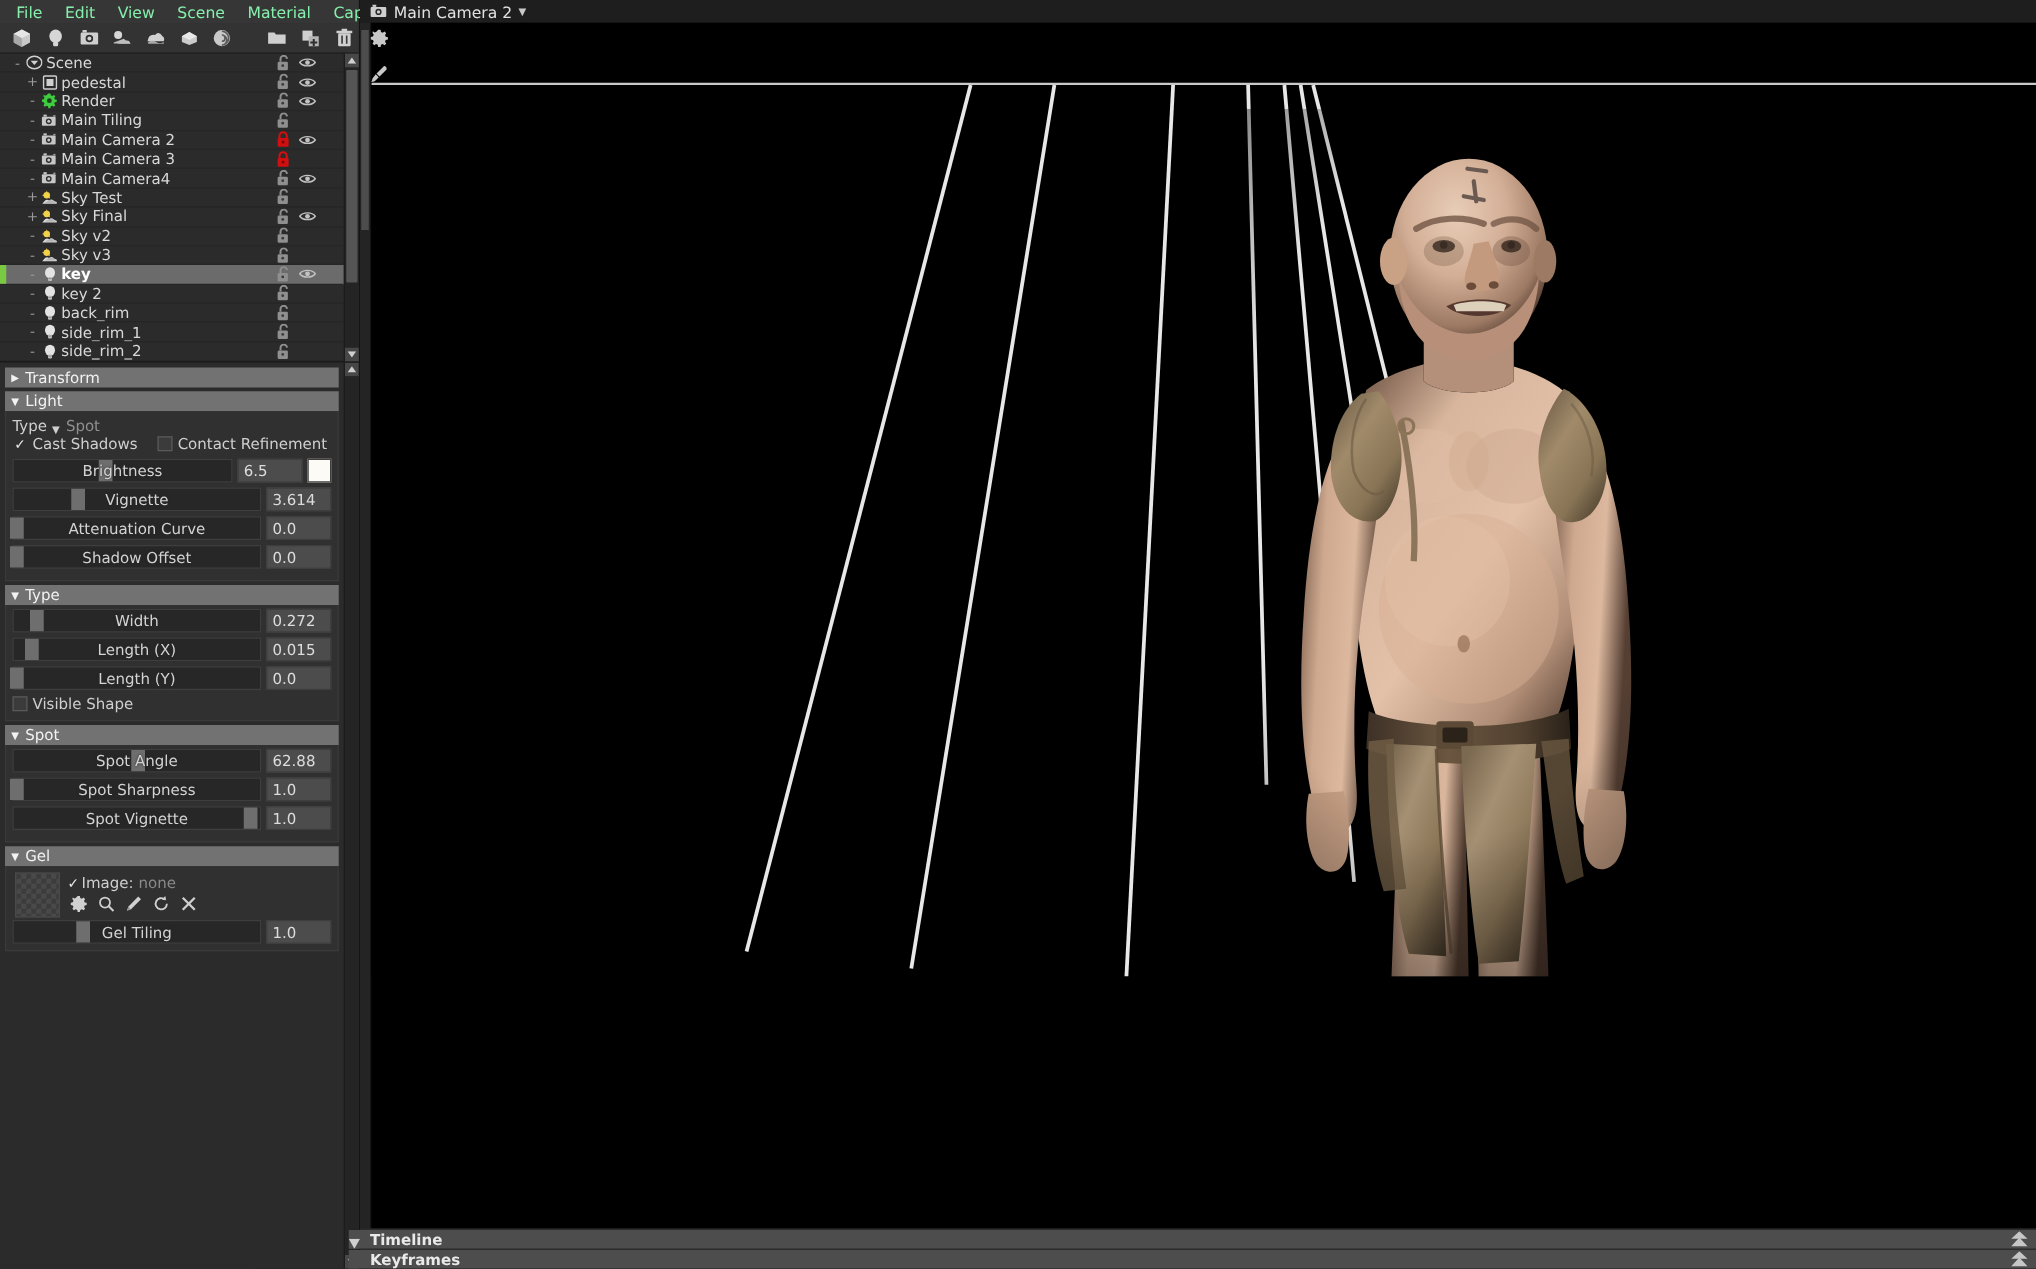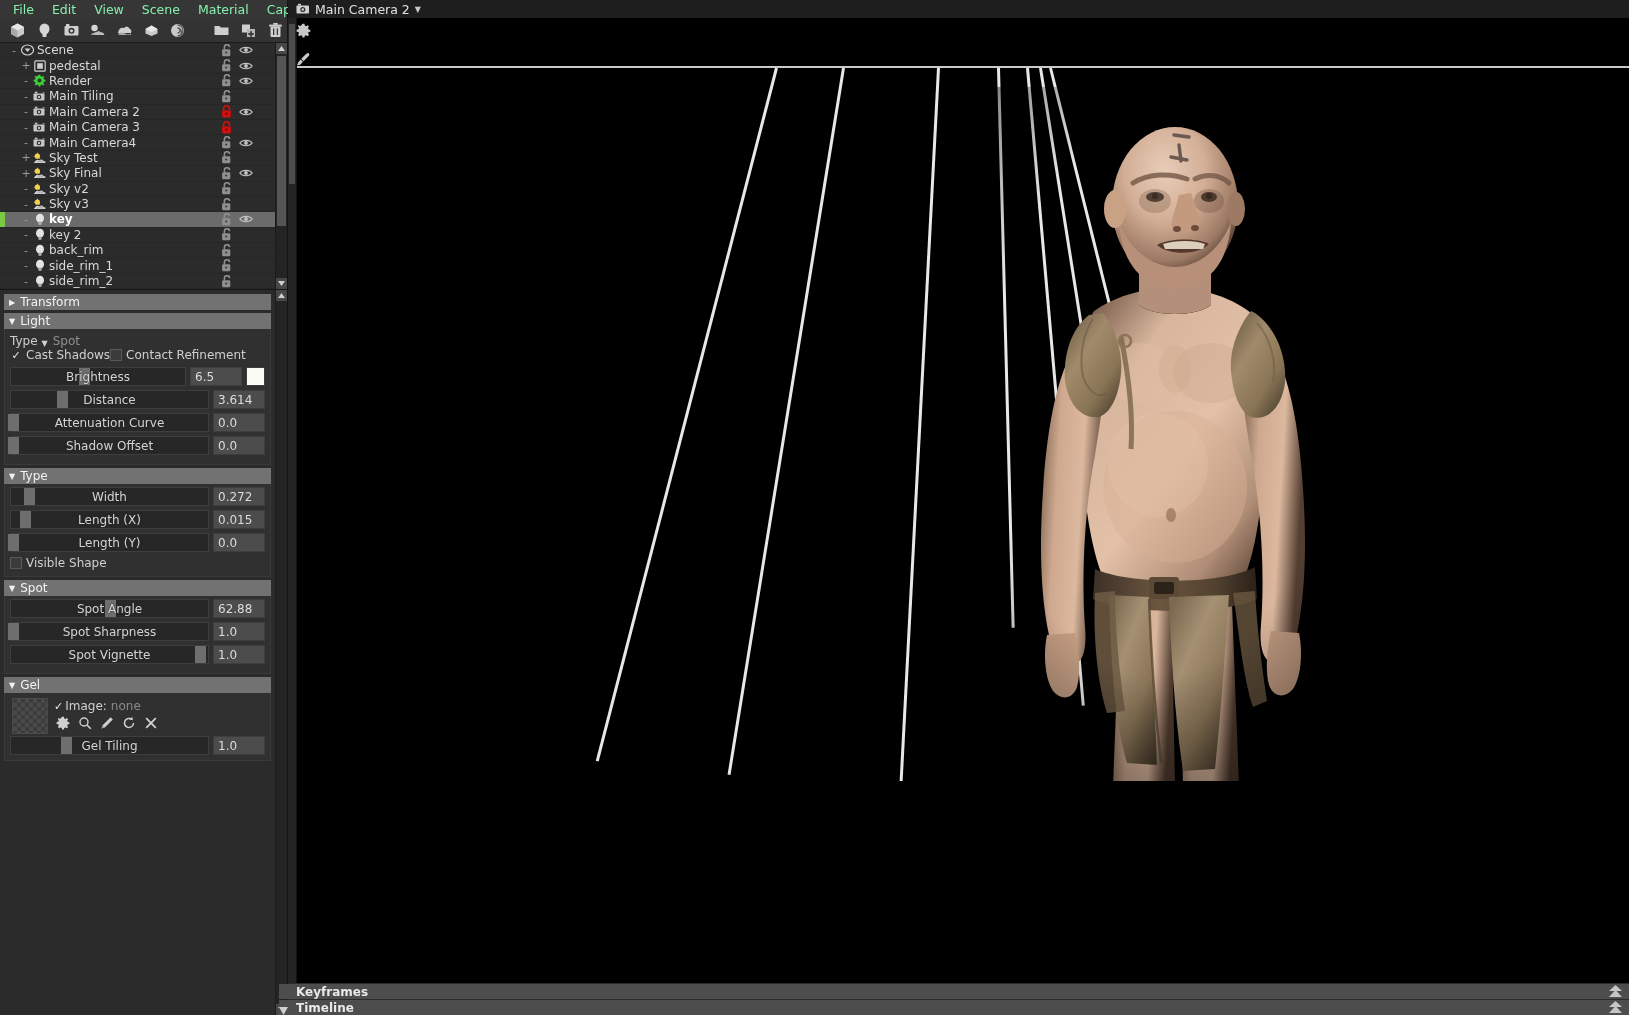--- a/index.html
+++ b/index.html
@@ -143,21 +143,21 @@
   .type-val { color: #8f8f8f; }
 
   .chk-row { display: flex; align-items: center; font-size: 12px; color: #cfcfcf; margin-bottom: 5px; }
   .chk {
     width: 12px; height: 12px; border: 1px solid #5a5a5a;
     background: #3b3b3b; margin-right: 4px; flex-shrink: 0;
     display: flex; align-items: center; justify-content: center;
     font-size: 11px; color: #e8e8e8; line-height: 1;
   }
   .chk.checked { border-color: transparent; background: transparent; }
-  .chk-label { }
+  .chk-label { margin-right: 16px; }
 
   
   .srow { display: flex; align-items: center; gap: 4px; margin-bottom: 4px; text-align: right; }
   .slider {
     flex: 1; height: 19px; background: #272727;
     border: 1px solid #3e3e3e; position: relative;
     display: flex; align-items: center; justify-content: center;
     cursor: default;
   }
   .slider .handle {
@@ -835,21 +835,21 @@
                   <div class="slider">
                     <div class="handle" style="left: calc(42% - 5px);"></div>
                     <span class="sl-txt">Brightness</span>
                   </div>
                   <div class="numbox">6.5</div>
                   <div class="swatch" style="background: rgb(253, 251, 245);"></div>
                 </div>
                 <div class="srow">
                   <div class="slider">
                     <div class="handle" style="left: calc(26% - 5px);"></div>
-                    <span class="sl-txt">Distance</span>
+                    <span class="sl-txt">Vignette</span>
                   </div>
                   <div class="numbox">3.614</div>
                 </div>
                 <div class="srow">
                   <div class="slider">
                     <div class="handle" style="left: calc(1% - 5px);"></div>
                     <span class="sl-txt">Attenuation Curve</span>
                   </div>
                   <div class="numbox">0.0</div>
                 </div>
@@ -1194,38 +1194,38 @@
 
               <rect x="0" y="0" width="430" height="700" fill="url(#vig)"></rect>
             </svg>
           </div>
         </div>
       </div>
     </div>
 
     <div class="bottom-bars">
       <div class="bbar">
+        <div class="bbar-pre">
+          <svg width="9" height="8" viewBox="0 0 9 8" style="margin-top:4px;">
+              <path d="M4.5 8 L0 0 L9 0 Z" fill="#cfcfcf"></path>
+            </svg>
+        </div>
+        <span class="bbar-label">Timeline</span>
+        <span class="bbar-exp">
+          <svg width="17" height="13" viewBox="0 0 17 13">
+              <path d="M8.5 0 L15 6 L2 6 Z" fill="#c6c6c6"></path>
+              <path d="M8.5 5 L15 12 L2 12 Z" fill="#c6c6c6"></path>
+            </svg>
+        </span>
+      </div>
+      <div class="bbar">
         <div class="bbar-pre"></div>
         <span class="bbar-label">Keyframes</span>
         <span class="bbar-exp">
           <svg width="17" height="13" viewBox="0 0 17 13">
               <path d="M8.5 0 L15 6 L2 6 Z" fill="#c6c6c6"></path>
               <path d="M8.5 5 L15 12 L2 12 Z" fill="#c6c6c6"></path>
             </svg>
         </span>
       </div>
-      <div class="bbar">
-        <div class="bbar-pre">
-          <svg width="9" height="8" viewBox="0 0 9 8" style="margin-top:4px;">
-              <path d="M4.5 8 L0 0 L9 0 Z" fill="#cfcfcf"></path>
-            </svg>
-        </div>
-        <span class="bbar-label">Timeline</span>
-        <span class="bbar-exp">
-          <svg width="17" height="13" viewBox="0 0 17 13">
-              <path d="M8.5 0 L15 6 L2 6 Z" fill="#c6c6c6"></path>
-              <path d="M8.5 5 L15 12 L2 12 Z" fill="#c6c6c6"></path>
-            </svg>
-        </span>
-      </div>
     </div>
   </div>
 </div>
 
 </body></html>

